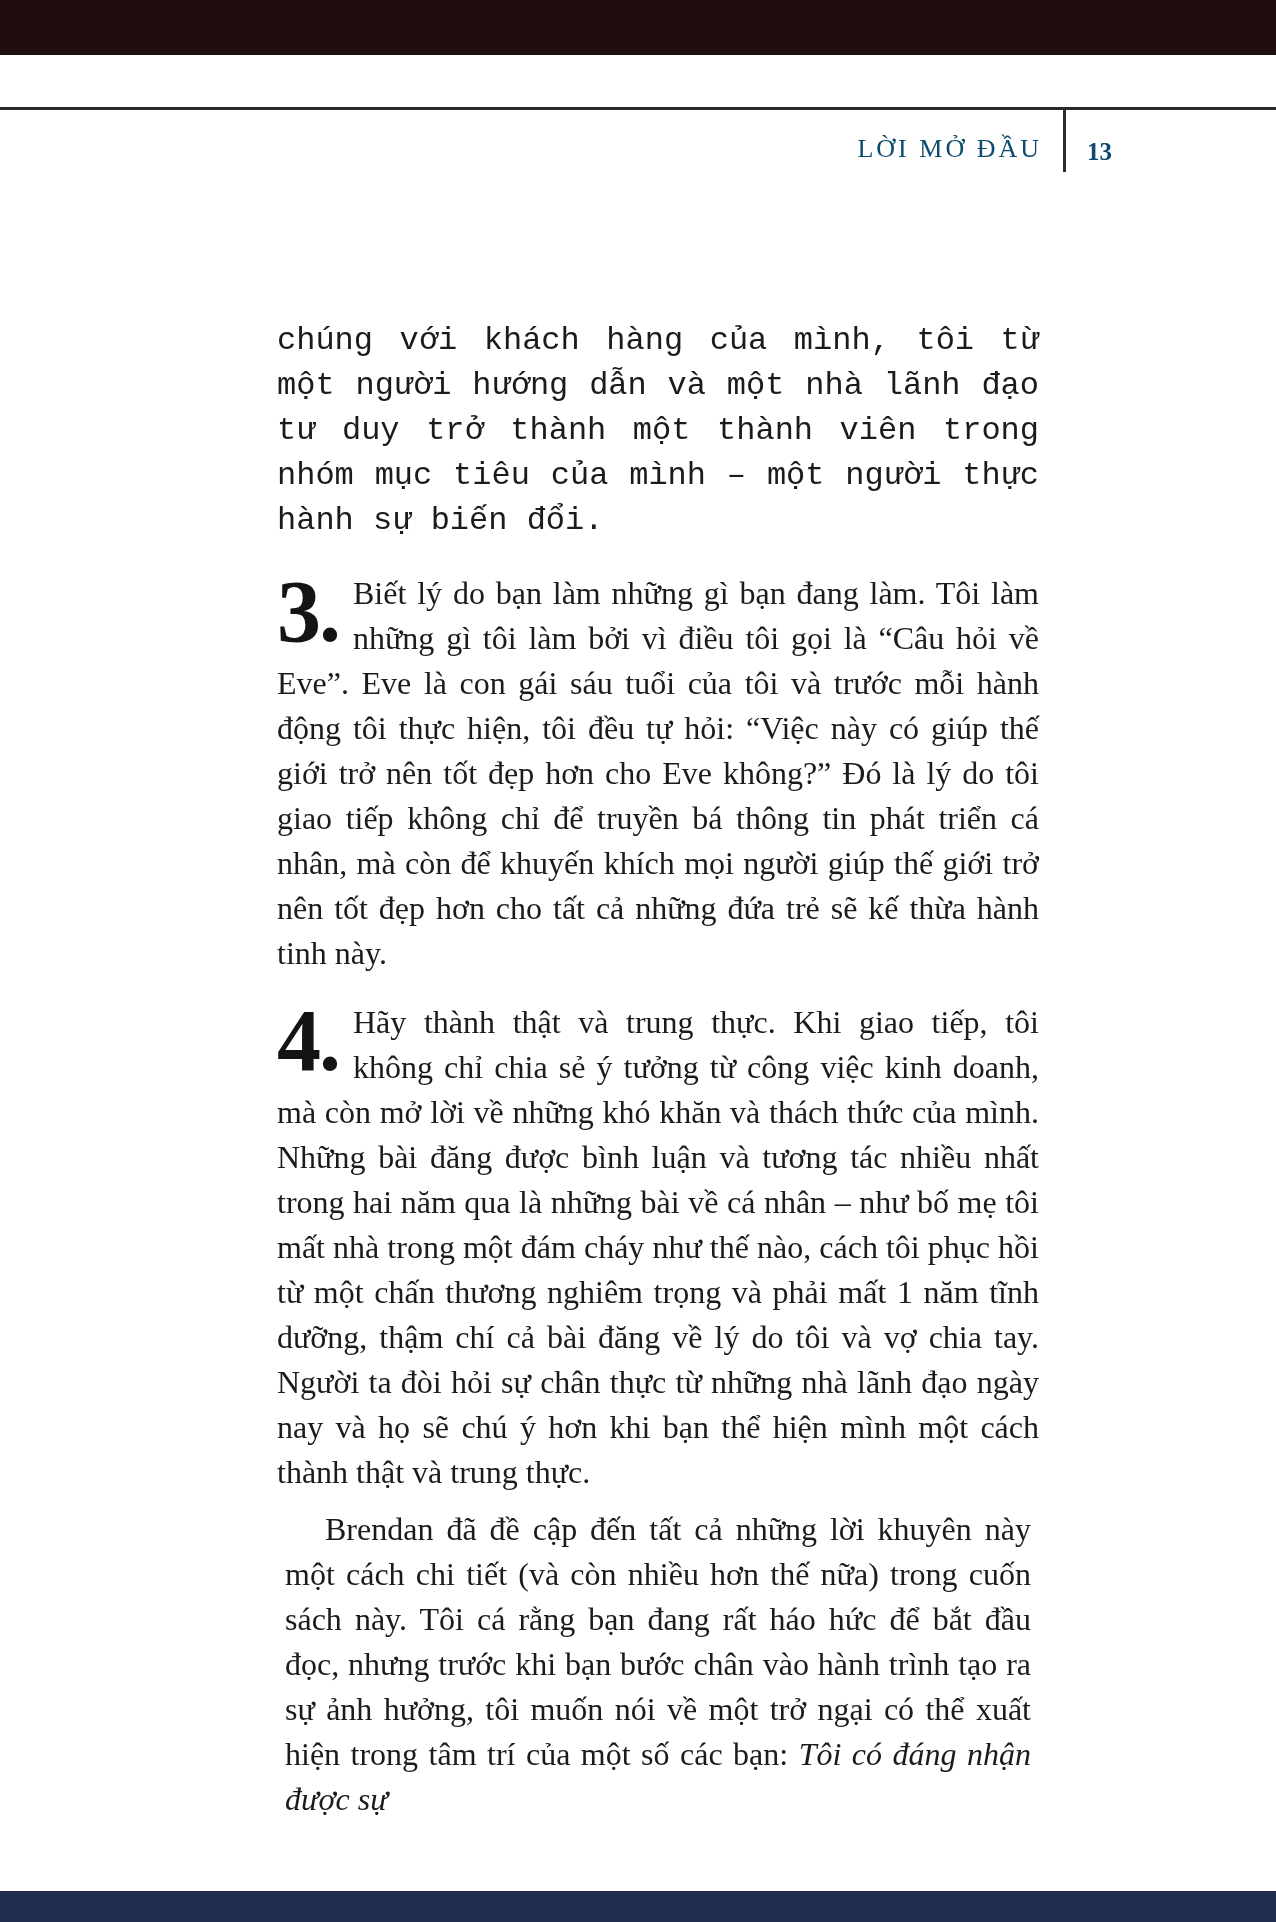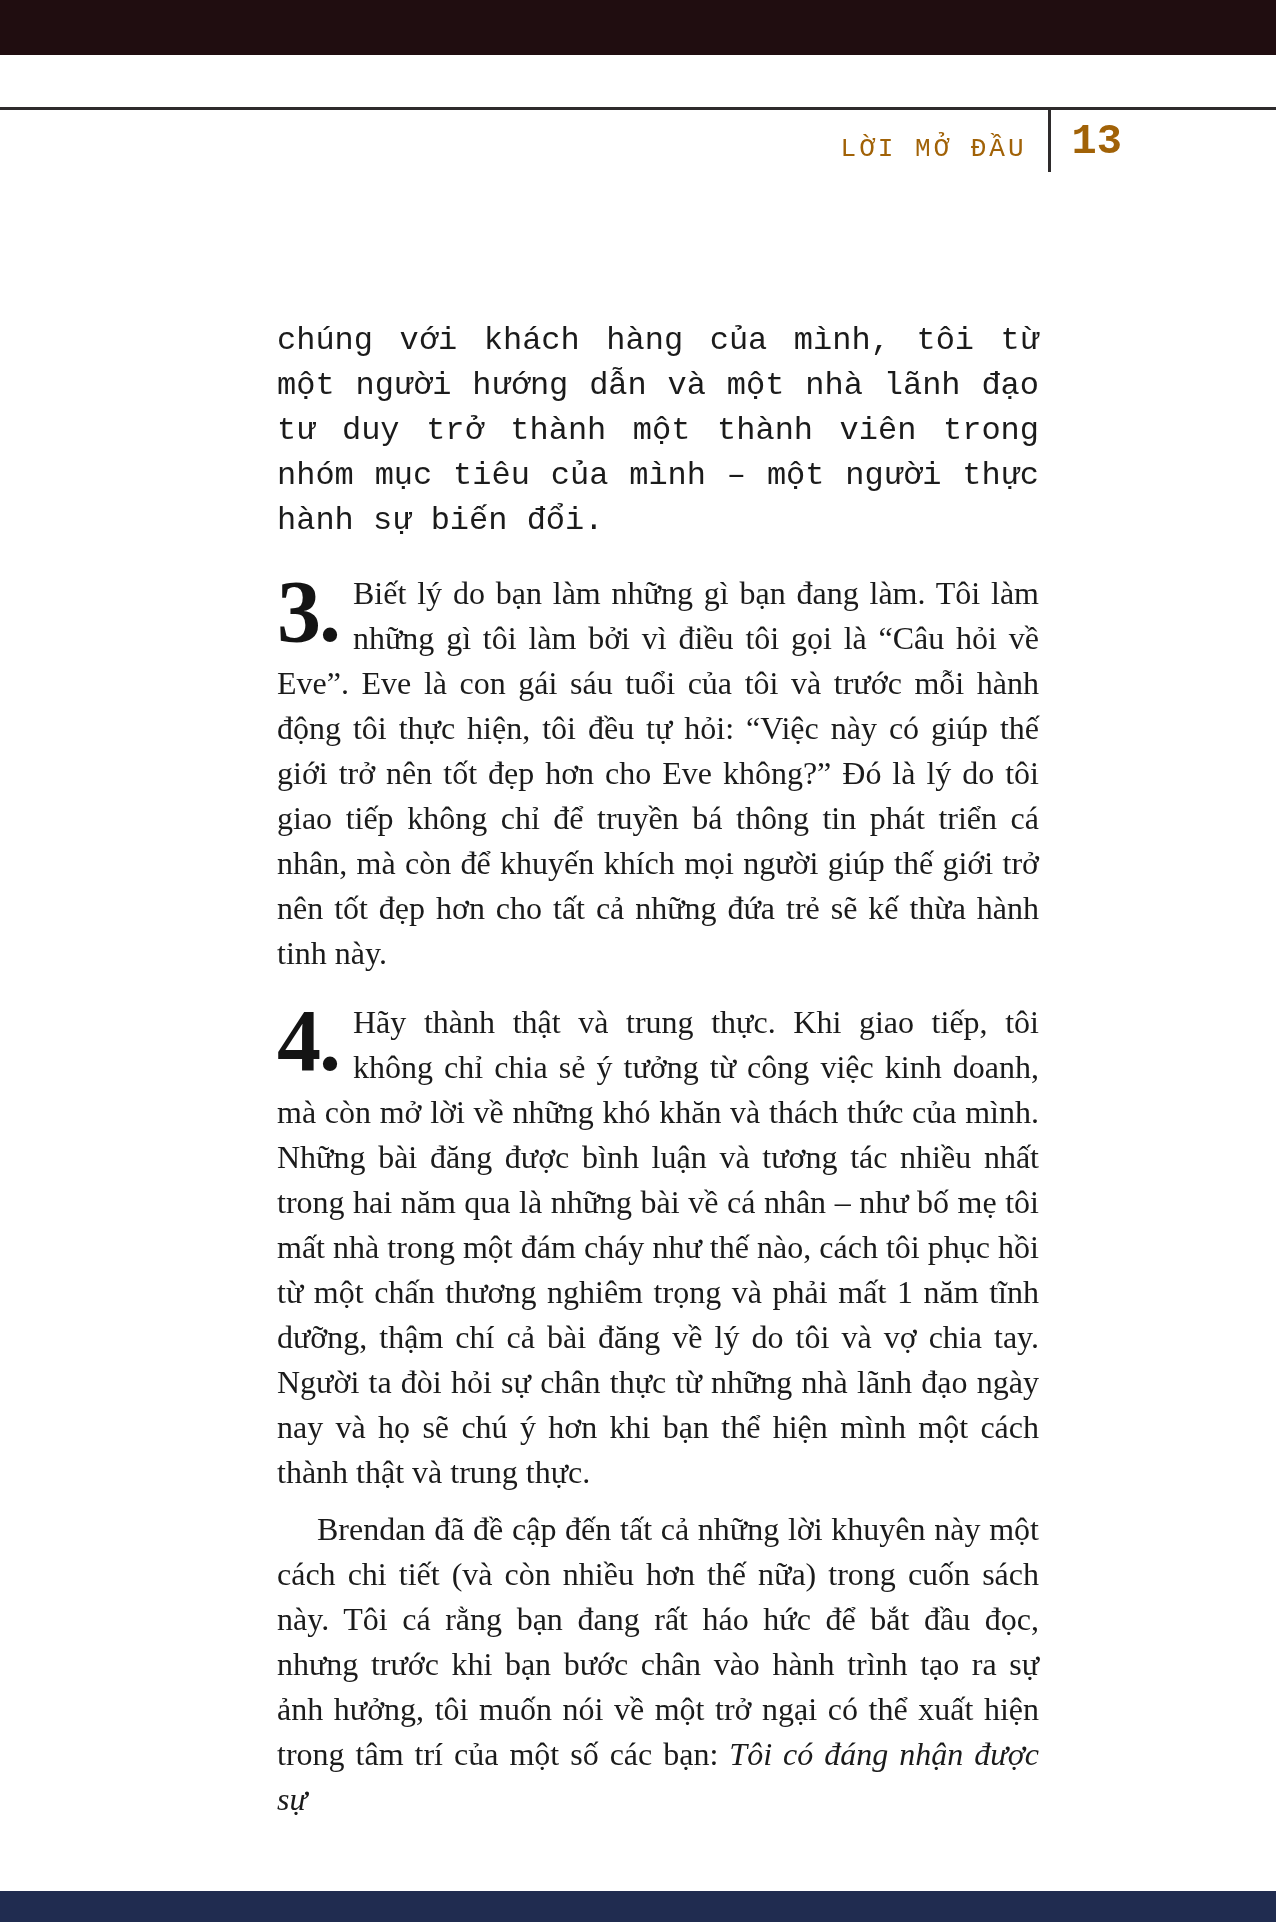--- a/index.html
+++ b/index.html
@@ -22,39 +22,39 @@
   .bottom-strip{
     position:absolute;bottom:0;left:0;width:100%;height:31px;
     background:#202c50;
   }
   
   .header-rule{
     position:absolute;top:107px;left:0;width:100%;height:3px;
     background:#2e2b2c;
   }
   .running-head{
-    position:absolute;top:110px;right:154px;
+    position:absolute;top:110px;right:164px;
     display:flex;align-items:flex-end;
-    font-family:Liberation Mono, monospace;
-    color:#a16207;
+    font-family:Liberation Serif, serif;
+    color:#0c4a6e;
   }
   .running-head .section-label{
     font-size:26px;
     letter-spacing:3px;
     font-weight:400;
     padding-bottom:8px;
     white-space:nowrap;
   }
   .running-head .head-divider{
     width:3px;height:62px;
     background:#2e2b2c;
     margin:0 21px;
   }
   .running-head .page-number{
-    font-size:42px;
+    font-size:25px;
     font-weight:700;
     padding-bottom:6px;
   }
   
   .body-column{
     position:absolute;
     left:277px;top:318px;width:762px;
     font-size:32px;line-height:45px;
     color:#1b1b1b;
     text-align:justify;
@@ -67,21 +67,21 @@
     font-family:"Liberation Serif", serif;
     font-weight:700;
     font-size:88px;
     line-height:82px;
     height:90px;
     margin:0 14px 0 0;
     color:#141414;
     letter-spacing:-2px;
   }
   .closing-para{
-    margin:0;
+    margin:8px;
     text-indent:40px;
   }
   .closing-para .italic-tail{font-style:italic;}
 </style>
 </head>
 <body>
 
 <div class="page">
 
   <div class="top-strip"></div>

